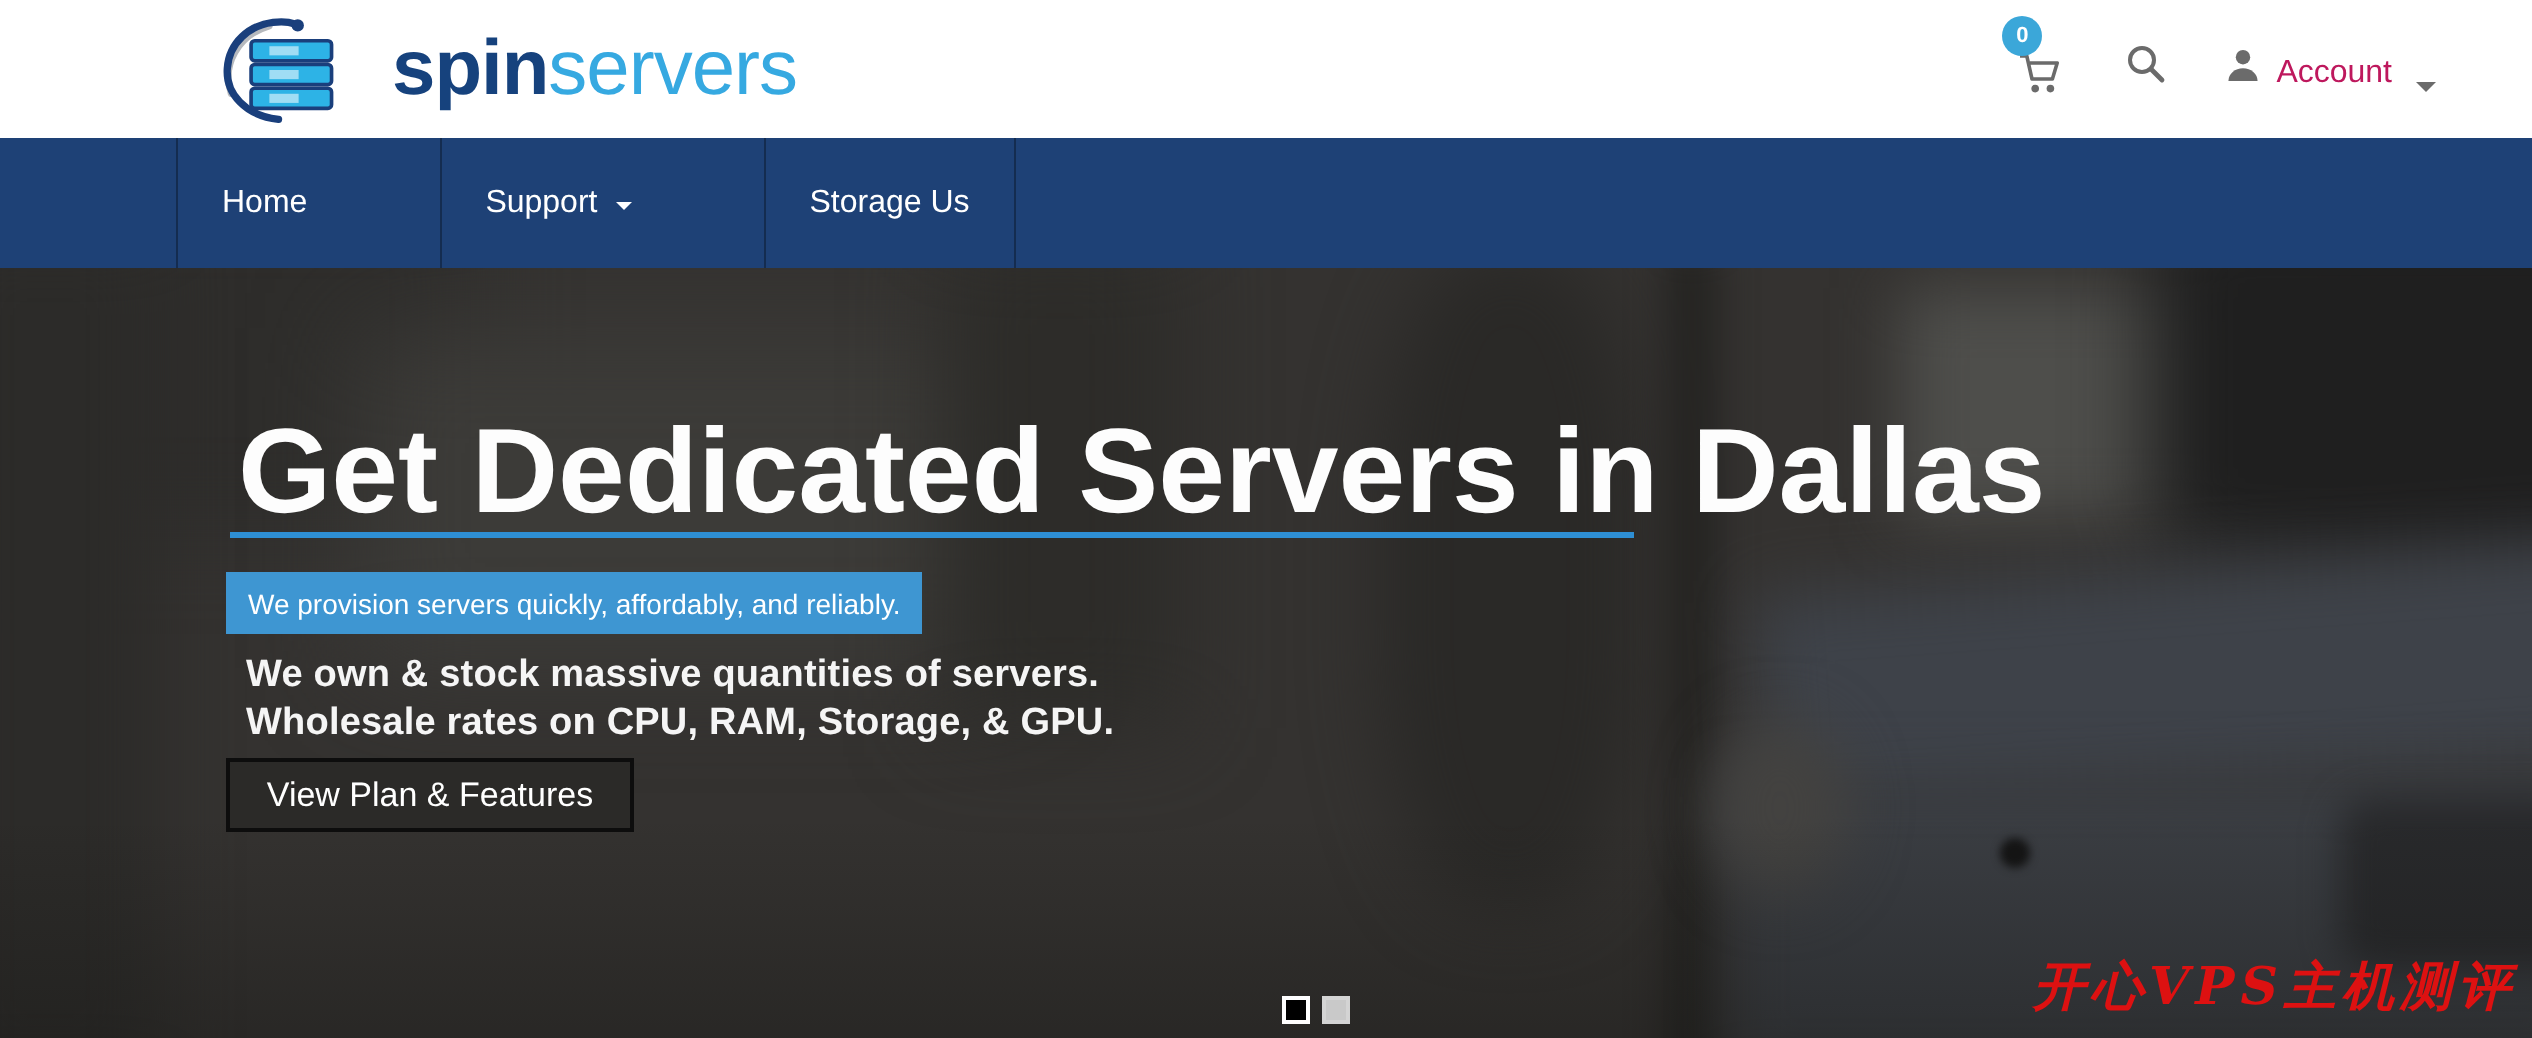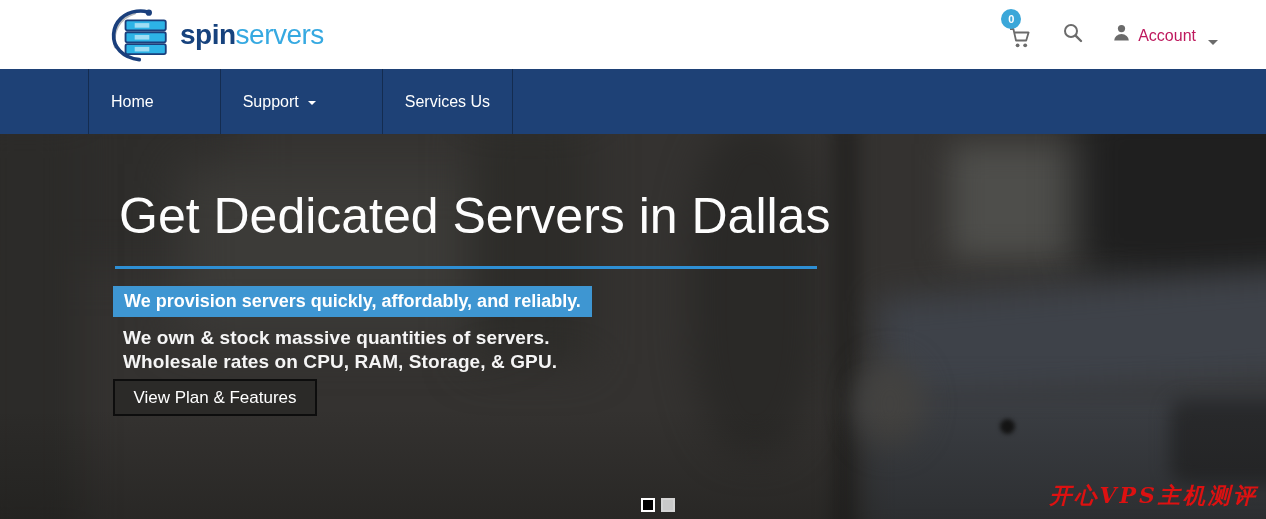--- a/index.html
+++ b/index.html
@@ -7,21 +7,21 @@
   body { font-family:"Liberation Sans","DejaVu Sans",sans-serif; background:#fff; }
   .page { width:1266px; height:519px; position:relative; }
 
   
   .top-header {
     height:69px; background:#ffffff; display:flex; align-items:center;
     justify-content:space-between; padding:0 48px 0 110px;
   }
   .logo { display:flex; align-items:center; gap:6px; cursor:pointer; }
   .logo svg { display:block; }
-  .brand { font-size:28px; letter-spacing:-0.5px; line-height:1; }
+  .brand { font-size:39px; letter-spacing:-0.5px; line-height:1;margin-left:16px; }
   .brand .bold { font-weight:700; color:var(--brand-navy,#16427d); }
   .brand .light { font-weight:400; color:var(--brand-lightblue,#36a9e1); }
 
   .header-right { display:flex; align-items:center; gap:30px; }
   .cart-wrap { position:relative; padding-top:10px; cursor:pointer; }
   .cart-badge {
     position:absolute; top:-8px; left:-8px; width:20px; height:20px;
     background:var(--badge-blue,#3ba7d9); color:#fff; border-radius:50%;
     font-size:11px; font-weight:700; display:flex; align-items:center; justify-content:center;
   }
@@ -59,50 +59,49 @@
   .b8  { left:1075px; top:-35px; width:270px; height:185px; background:#1f1f1f; filter:blur(20px); border-radius:30px; }
   .b9  { left:880px; top:150px; width:430px; height:110px; background:#3e4249; filter:blur(16px); transform:rotate(-4deg); }
   .b10 { left:865px; top:255px; width:430px; height:150px; background:#3a3d42; filter:blur(14px); }
   .b11 { left:1170px; top:265px; width:125px; height:85px; background:#28292b; filter:blur(9px); border-radius:16px; }
   .b12 { left:1000px; top:285px; width:15px; height:15px; background:#141414; border-radius:50%; filter:blur(2px); }
   .b13 { left:855px; top:225px; width:70px; height:90px; background:#434240; filter:blur(14px); border-radius:50%; }
   .b14 { left:0; bottom:0; width:100%; height:110px;
          background:linear-gradient(to bottom, rgba(0,0,0,0) 0%, rgba(20,20,18,0.35) 100%); }
 
   .hero-title {
-    position:absolute; left:119px; top:52px; color:#fdfdfd; font-weight:400;
-    font-size:50px; letter-spacing:0; line-height:1.2; white-space:nowrap;
+    position:absolute; left:119px; top:66px; color:#fdfdfd; font-weight:700;
+    font-size:60px; letter-spacing:0; line-height:1.2; white-space:nowrap;
   }
   .title-underline {
     position:absolute; left:115px; top:132px; width:702px; height:3px;
     background:var(--accent-blue,#2e8fd4);
   }
   .hero-tagline {
     position:absolute; left:113px; top:152px; height:31px; display:inline-flex; align-items:center;
-    padding:0 11px; background:var(--highlight-blue,#3e96d2); color:#fff; font-size:18px;
+    padding:0 11px; background:var(--highlight-blue,#3e96d2); color:#fff; font-size:14px;
     white-space:nowrap;
-    font-weight:bold;
   }
   .hero-line { position:absolute; left:123px; color:#f5f5f5; font-size:19px; font-weight:700;
                letter-spacing:0.1px; white-space:nowrap; }
   .line1 { top:193px; }
   .line2 { top:217px; }
   .cta-button {
     position:absolute; left:113px; top:245px; width:204px; height:37px;
     background:#2b2a28; border:2px solid #0d0d0d; color:#fff; font-size:17px;
     font-family:inherit; cursor:pointer; text-align:center;
   }
   .dots { position:absolute; left:641px; top:364px; display:flex; gap:6px; }
   .dot { width:14px; height:14px; cursor:pointer; }
   .dot-active { background:#000; border:2px solid #fff; }
   .dot-inactive { background:#c9c9c9; border:2px solid #d4d4d4; }
   .watermark {
     position:absolute; right:8px; bottom:8px; color:var(--watermark-red,#dd1111);
     font-family:"DejaVu Serif","Liberation Serif",serif; font-style:italic; font-weight:700;
-    font-size:22px; letter-spacing:3px; white-space:nowrap;
+    font-size:26px; letter-spacing:3px; white-space:nowrap;
   }
 </style>
 </head>
 <body>
 
 <div class="page">
 
   <header class="top-header">
     <div class="logo">
       <span>
@@ -159,21 +158,21 @@
 
   <nav class="main-nav">
     <div class="nav-item">
       <span>Home</span>
     </div>
     <div class="nav-item">
       <span>Support</span>
       <span class="nav-caret"></span>
     </div>
     <div class="nav-item">
-      <span>Services Us</span>
+      <span>Storage Us</span>
     </div>
   </nav>
 
   <section class="hero">
     <div class="hero-bg">
       <div class="blob b1"></div>
       <div class="blob b2"></div>
       <div class="blob b3"></div>
       <div class="blob b4"></div>
       <div class="blob b5"></div>

